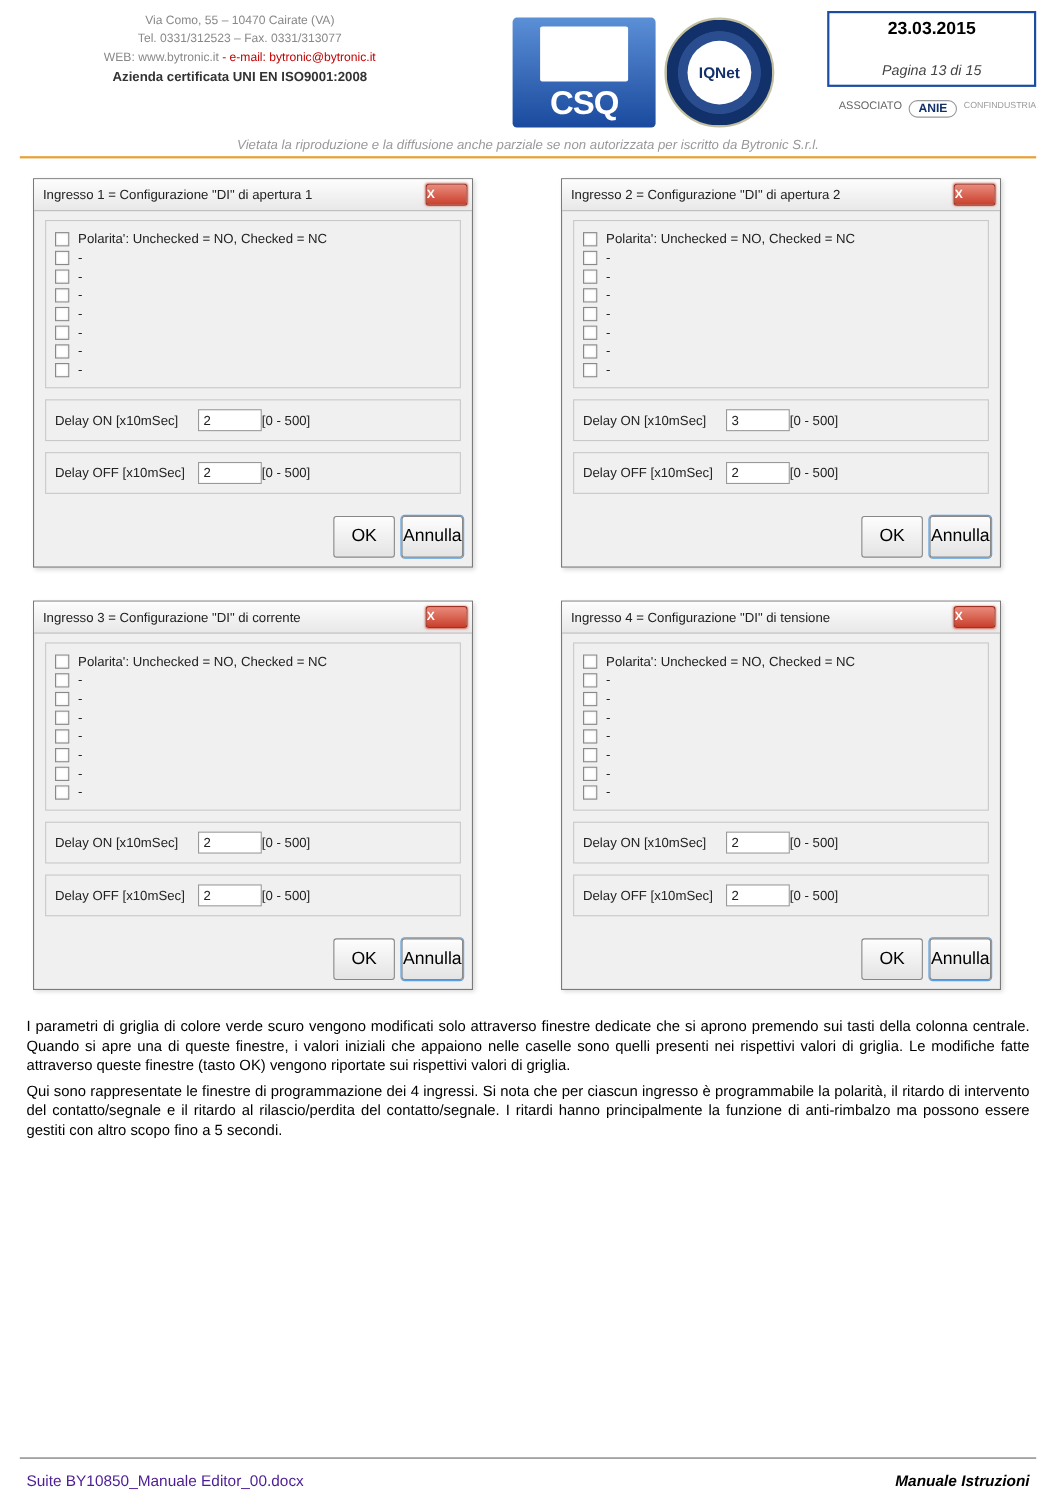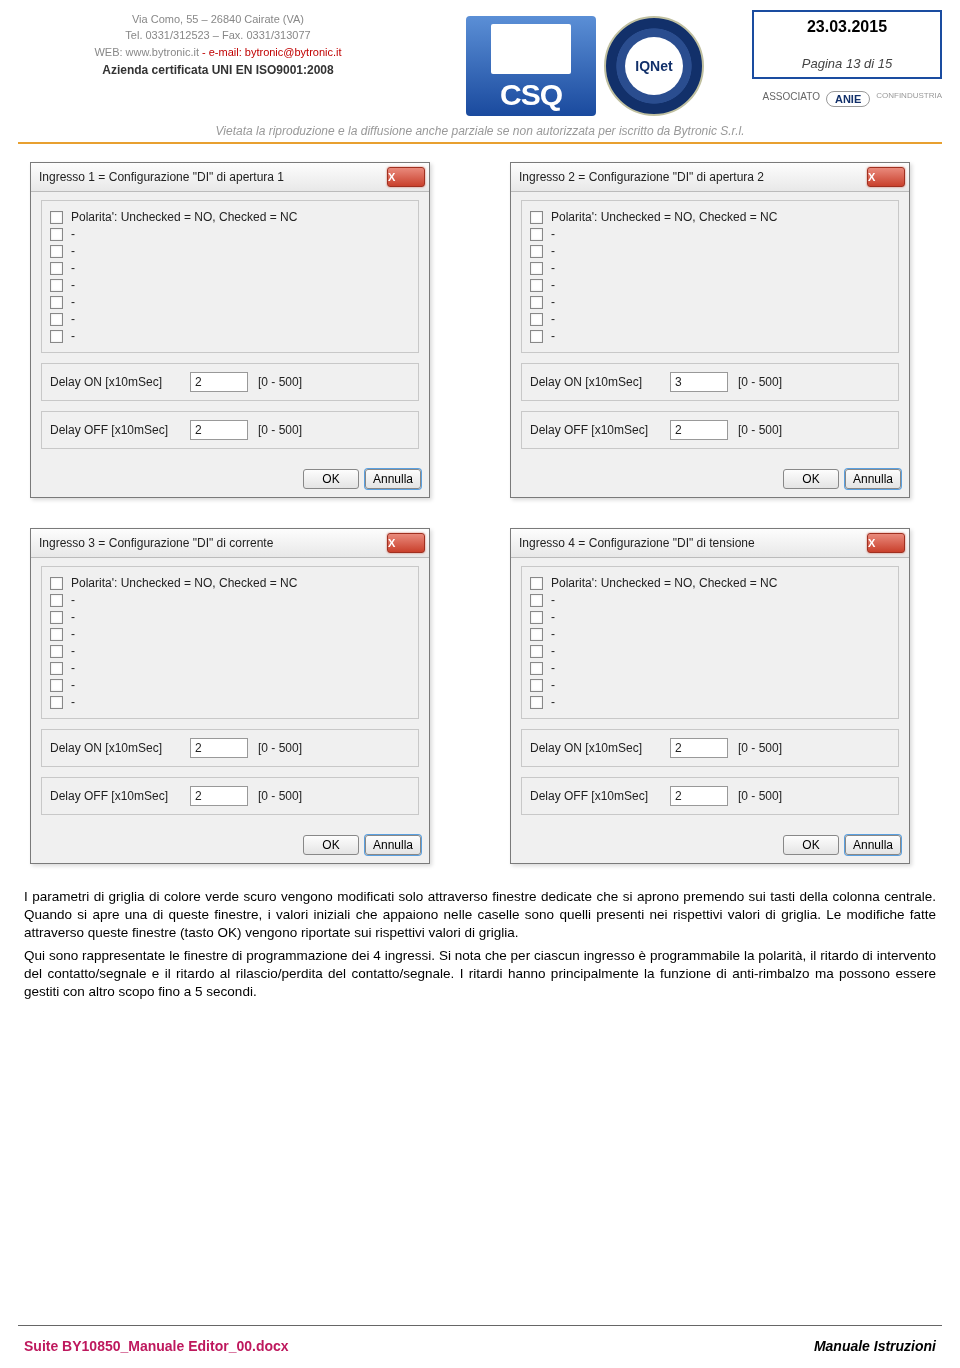--- a/index.html
+++ b/index.html
@@ -30,41 +30,41 @@
   .hr-orange { height: 2px; background: #e8a030; margin: 4px 18px 0 18px; }
   .dialogs { display: grid; grid-template-columns: 1fr 1fr; gap: 30px 80px; padding: 18px 60px 10px 30px; }
   .dialog { width: 400px; border: 1px solid #7a7a7a; background: #f0f0f0; box-shadow: 2px 2px 4px rgba(0,0,0,0.15); }
   .dialog-title { display:flex; align-items:center; background: linear-gradient(#fdfdfd,#e8e8e8); padding: 4px 4px 4px 8px; font-size: 12px; color: #222; border-bottom: 1px solid #bbb; }
   .dialog-title span { flex: 1; }
   .close-btn { width: 38px; height: 20px; background: linear-gradient(#e98a7c,#c9402c); border: 1px solid #a03020; border-radius: 3px; display:flex; align-items:center; justify-content:center; color:#fff; font-size: 11px; font-weight:bold; box-shadow: 0 0 2px rgba(200,70,50,0.8); }
   .dialog-body { padding: 8px 10px 6px 10px; }
   .group { border: 1px solid #c8c8c8; background: #f0f0f0; margin-bottom: 10px; padding: 6px 8px; }
   .chk-row { display:flex; align-items:center; font-size: 12px; color: #222; margin: 3px 0; }
   .chk { width: 13px; height: 13px; border: 1px solid #888; background: #fff; margin-right: 8px; flex-shrink: 0; box-shadow: inset 0 0 2px rgba(0,0,0,0.15); }
-  .delay-row { display:flex; align-items:center; font-size: 12px; color: #222; gap: 10px; padding: 2px 0; }
+  .delay-row { display:flex; align-items:center; font-size: 12px; color: #222; padding: 2px 0; }
   .delay-row .lbl { width: 130px; }
   .delay-row .inp { width: 58px; height: 20px; border: 1px solid #999; background: #fff; padding: 0 4px; font-size: 12px; line-height: 18px; }
   .delay-row .rng { color: #222; }
   .btn-row { display:flex; justify-content:flex-end; gap:6px; padding: 4px 8px 8px 0; }
-  .btn { min-width: 56px; height: 20px; border: 1px solid #888; border-radius: 3px; background: linear-gradient(#fdfdfd,#e4e4e4); font-size: 12px; display:flex; align-items:center; justify-content:center; }
+  .btn { min-width: 56px; height: 38px; border: 1px solid #888; border-radius: 3px; background: linear-gradient(#fdfdfd,#e4e4e4); font-size: 16px; display:flex; align-items:center; justify-content:center; }
   .btn.default { box-shadow: 0 0 0 1px #5aa0e0; }
   .body-text { padding: 14px 24px 0 24px; font-size: 13.5px; color: #000; line-height: 1.35; text-align: justify; }
   .body-text p { margin-bottom: 4px; }
   .footer-line { position: absolute; bottom: 42px; left: 18px; right: 18px; border-top: 1px solid #666; }
   .footer { position: absolute; bottom: 14px; left: 24px; right: 24px; display:flex; justify-content: space-between; font-size: 14px; }
-  .footer .left { color: #be185d; font-weight: bold; }
+  .footer .left { color: #4c1d95; }
   .footer .right { font-style: italic; font-weight: bold; color: #000; }
 </style>
 </head>
 <body>
 
 <div class="page-header">
   <div class="header-row">
     <div class="header-left">
-      <div class="addr">Via Como, 55 – 26840 Cairate (VA)</div>
+      <div class="addr">Via Como, 55 – 10470 Cairate (VA)</div>
       <div class="addr">Tel. 0331/312523 – Fax. 0331/313077</div>
       <div class="addr">
         <span class="web-label">WEB: </span><span class="web-link">www.bytronic.it</span><span class="em"> - e-mail: </span><span class="em">bytronic@bytronic.it</span>
       </div>
       <div class="cert">Azienda certificata UNI EN ISO9001:2008</div>
     </div>
     <div class="header-center">
       <div class="csq-logo">
         <div class="csq-box"></div>
         <div class="csq-text">CSQ</div>

